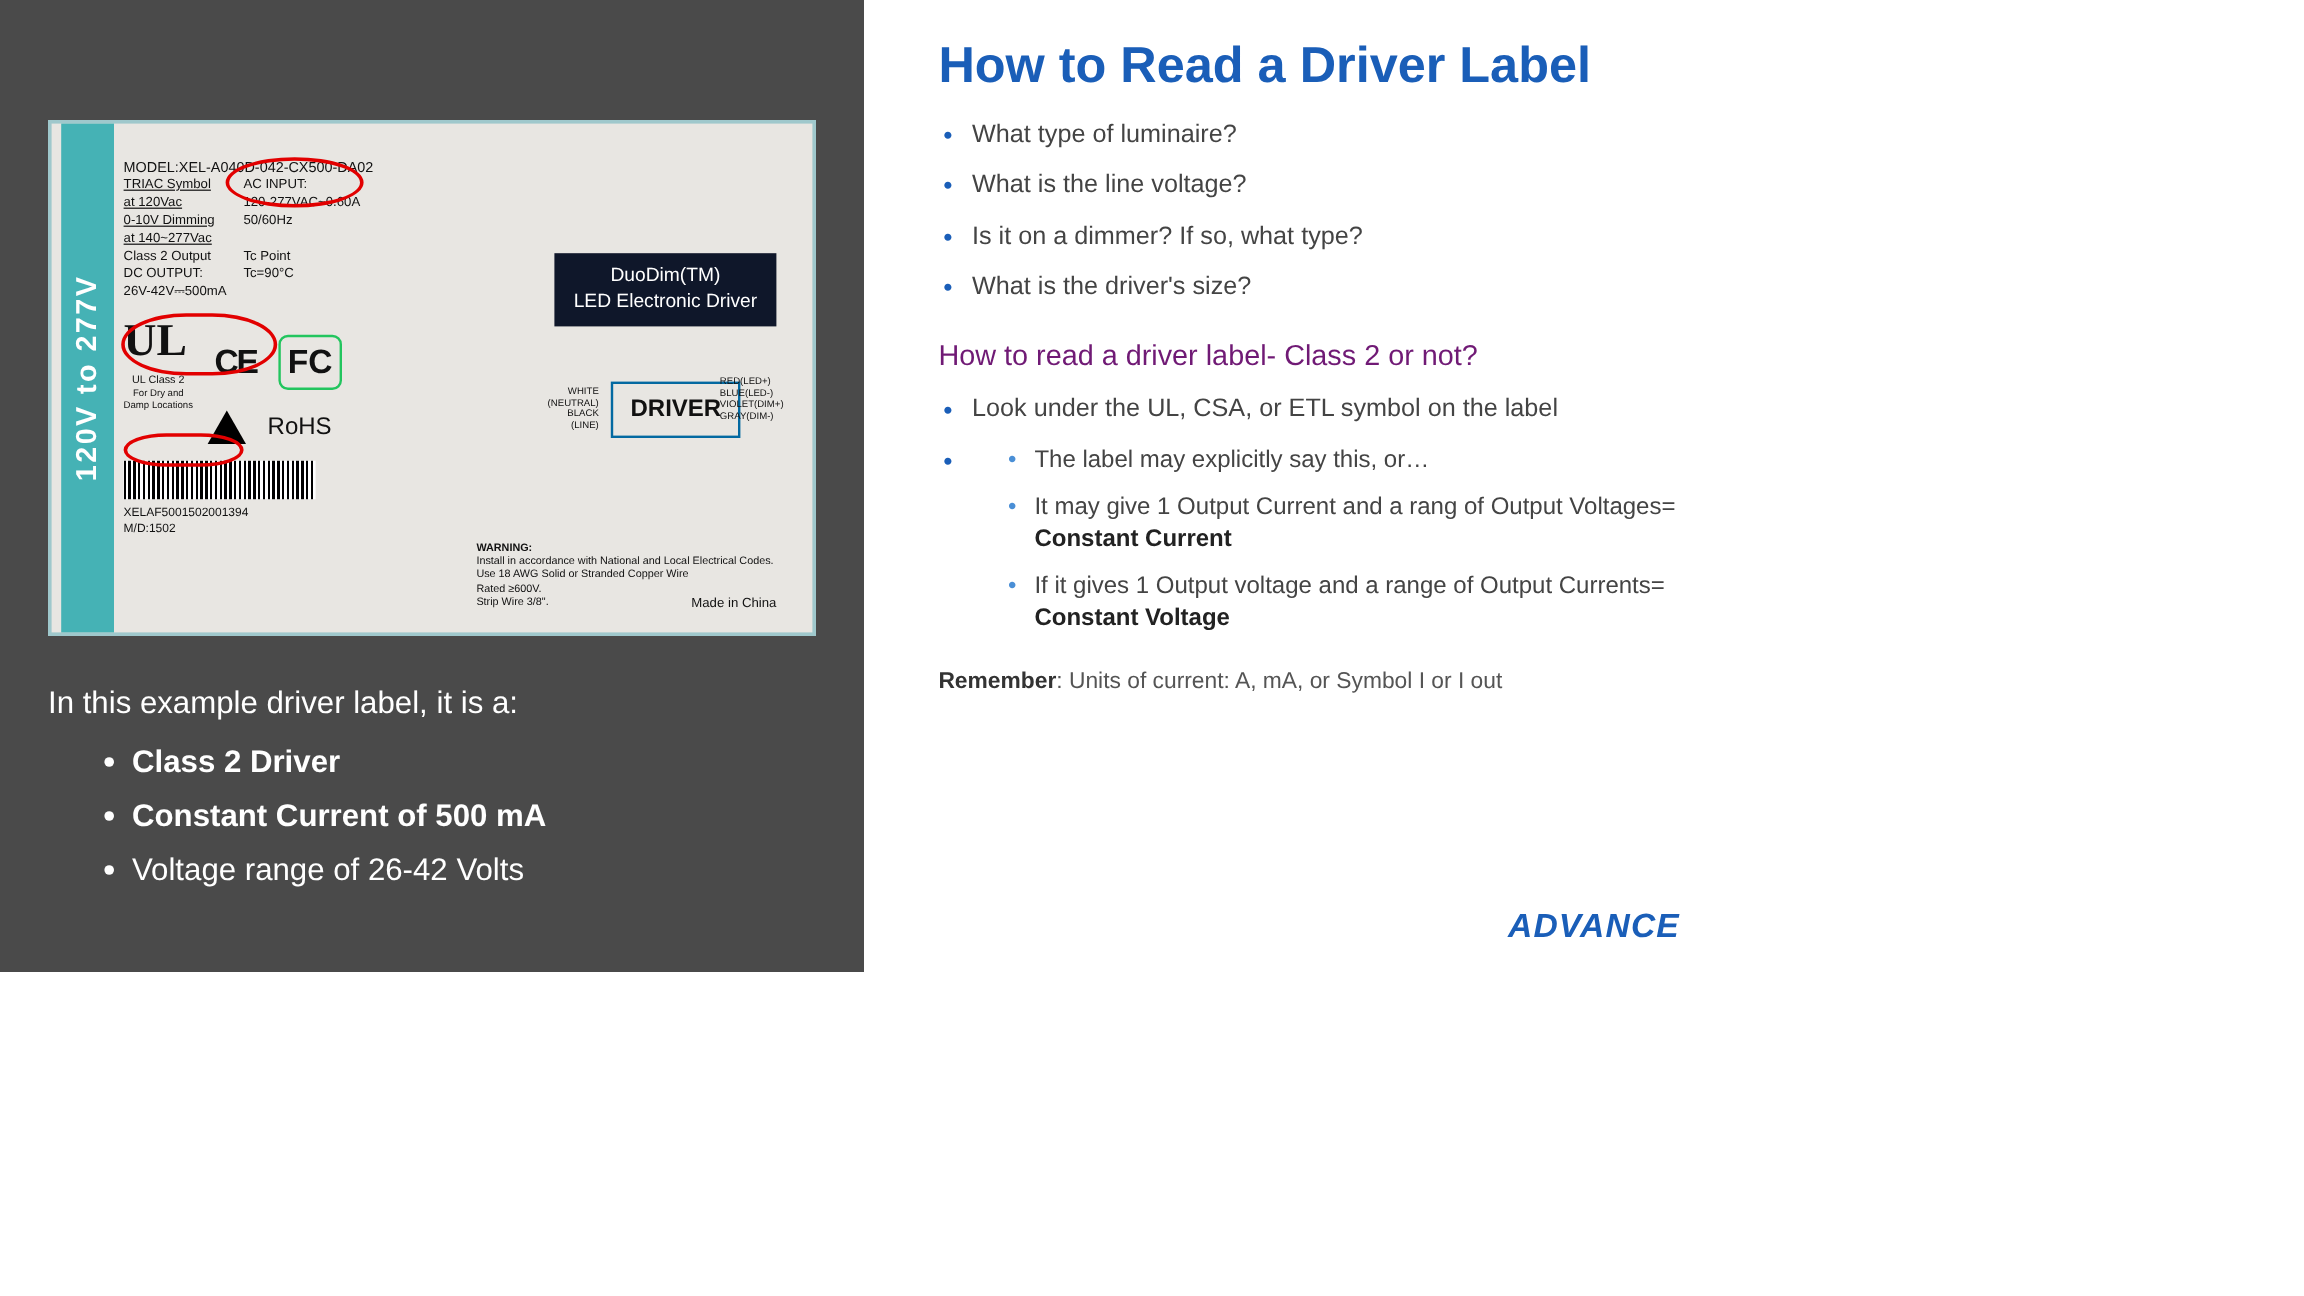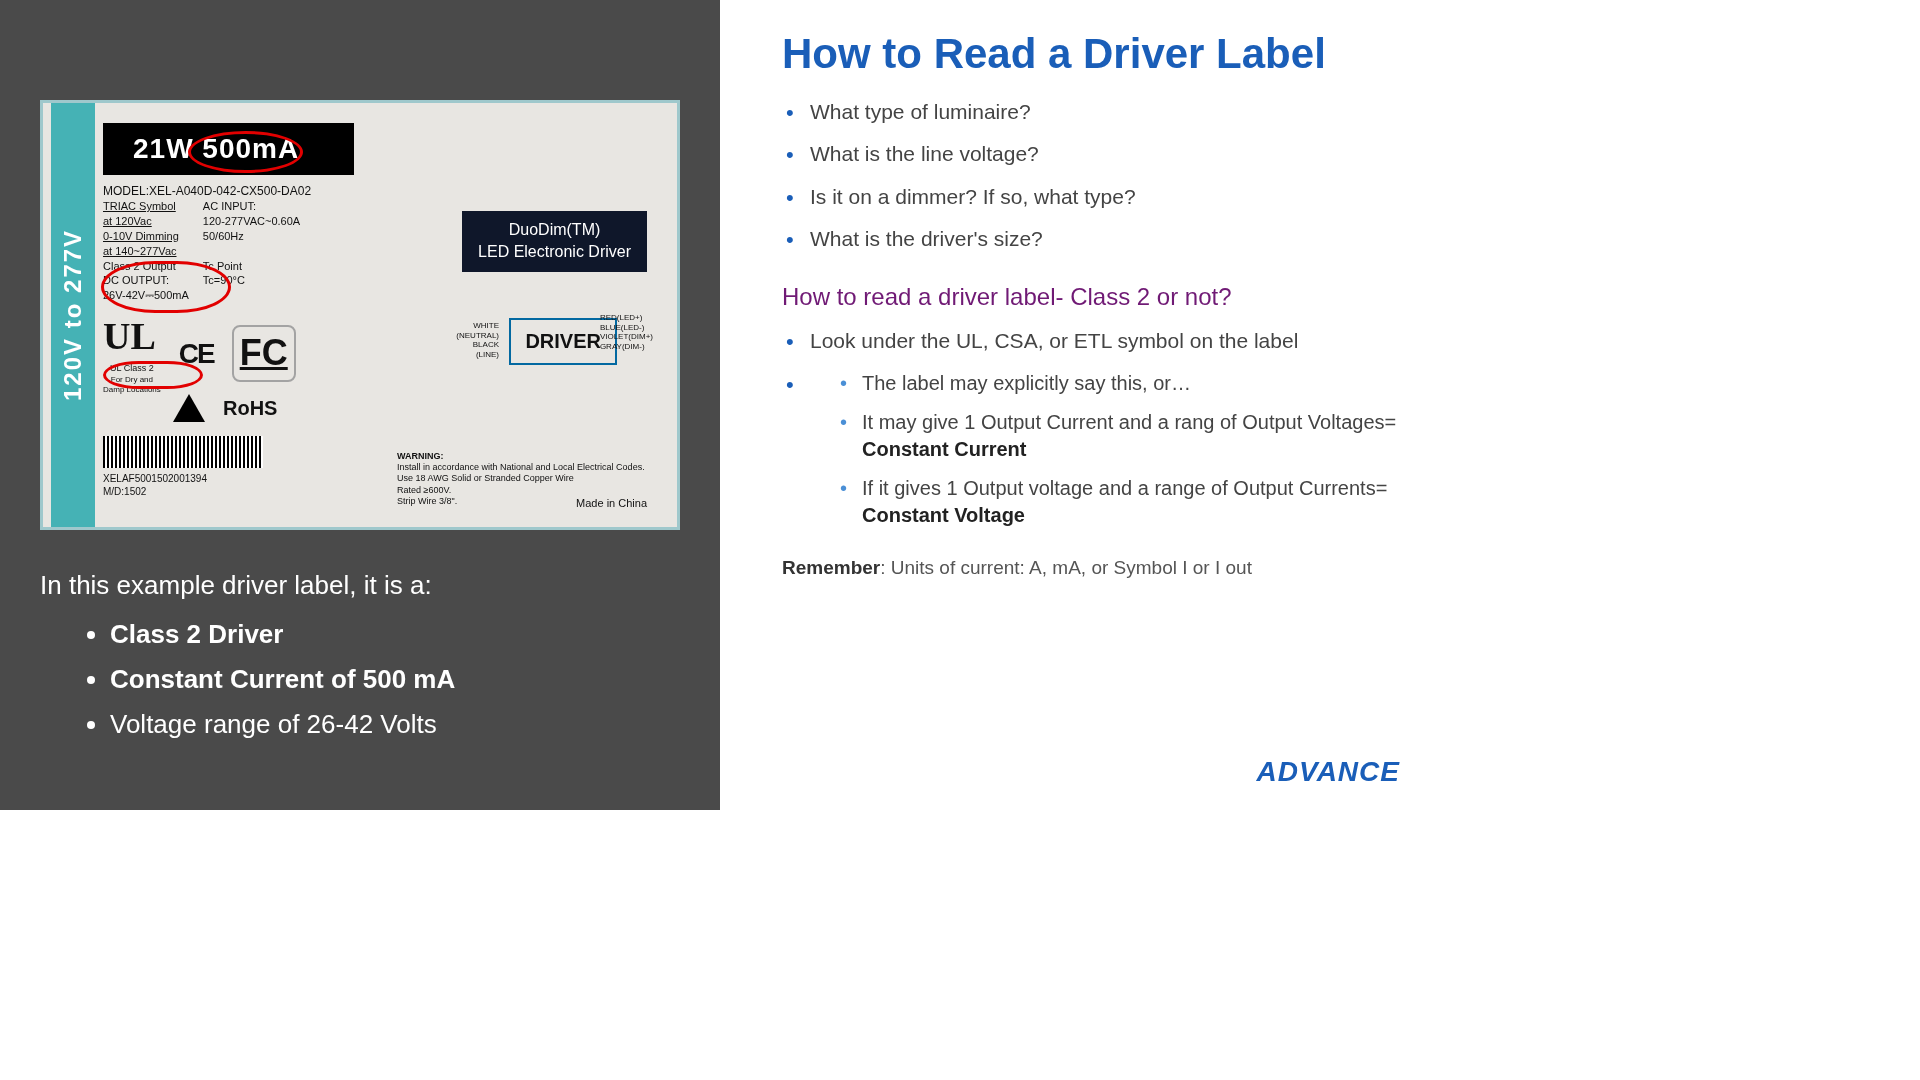--- a/index.html
+++ b/index.html
@@ -105,22 +105,22 @@
   .marks-row {
     display: flex;
     align-items: center;
     gap: 18px;
     margin-top: 8px;
     font-size: 11px;
     color:#111;
   }
   .ul-mark { font-family: Georgia, serif; font-size: 38px; font-weight: bold; position: relative; }
   .ce { font-size: 28px; font-weight: bold; letter-spacing: -2px; }
-  .fcc { font-size: 36px; font-weight: bold; border: 2px solid #a3a3a3; border-radius: 8px; padding: 2px 6px; text-decoration: underline; }
-  .rohs { font-size: 20px; font-weight: bold; }
+  .fcc { font-size: 28px; font-weight: bold; border: 2px solid #22c55e; border-radius: 8px; padding: 2px 6px; }
+  .rohs { font-size: 20px; font-weight: normal; }
   .tri { width:0; height:0; border-left:16px solid transparent; border-right:16px solid transparent; border-bottom:28px solid #000; position:relative; }
 
   .driver-box {
     position: absolute;
     right: 60px;
     top: 215px;
     border: 2px solid #0369a1;
     padding: 10px 14px;
     font-weight: bold;
     font-size: 20px;
@@ -218,21 +218,20 @@
   }
 </style>
 </head>
 <body>
 
 <div class="left-panel">
   <div class="photo-wrap">
     <div class="side-voltage">120V to 277V</div>
 
     <div class="photo-inner">
-      <span class="top-black">21W 500mA</span>
 
       <div class="spec-block">
         <div class="model">MODEL:XEL-A040D-042-CX500-DA02</div>
         <table>
           <tbody>
               <tr>
             <td><span class="u">TRIAC Symbol</span></td>
             <td>AC INPUT:</td>
           </tr>
           <tr>

